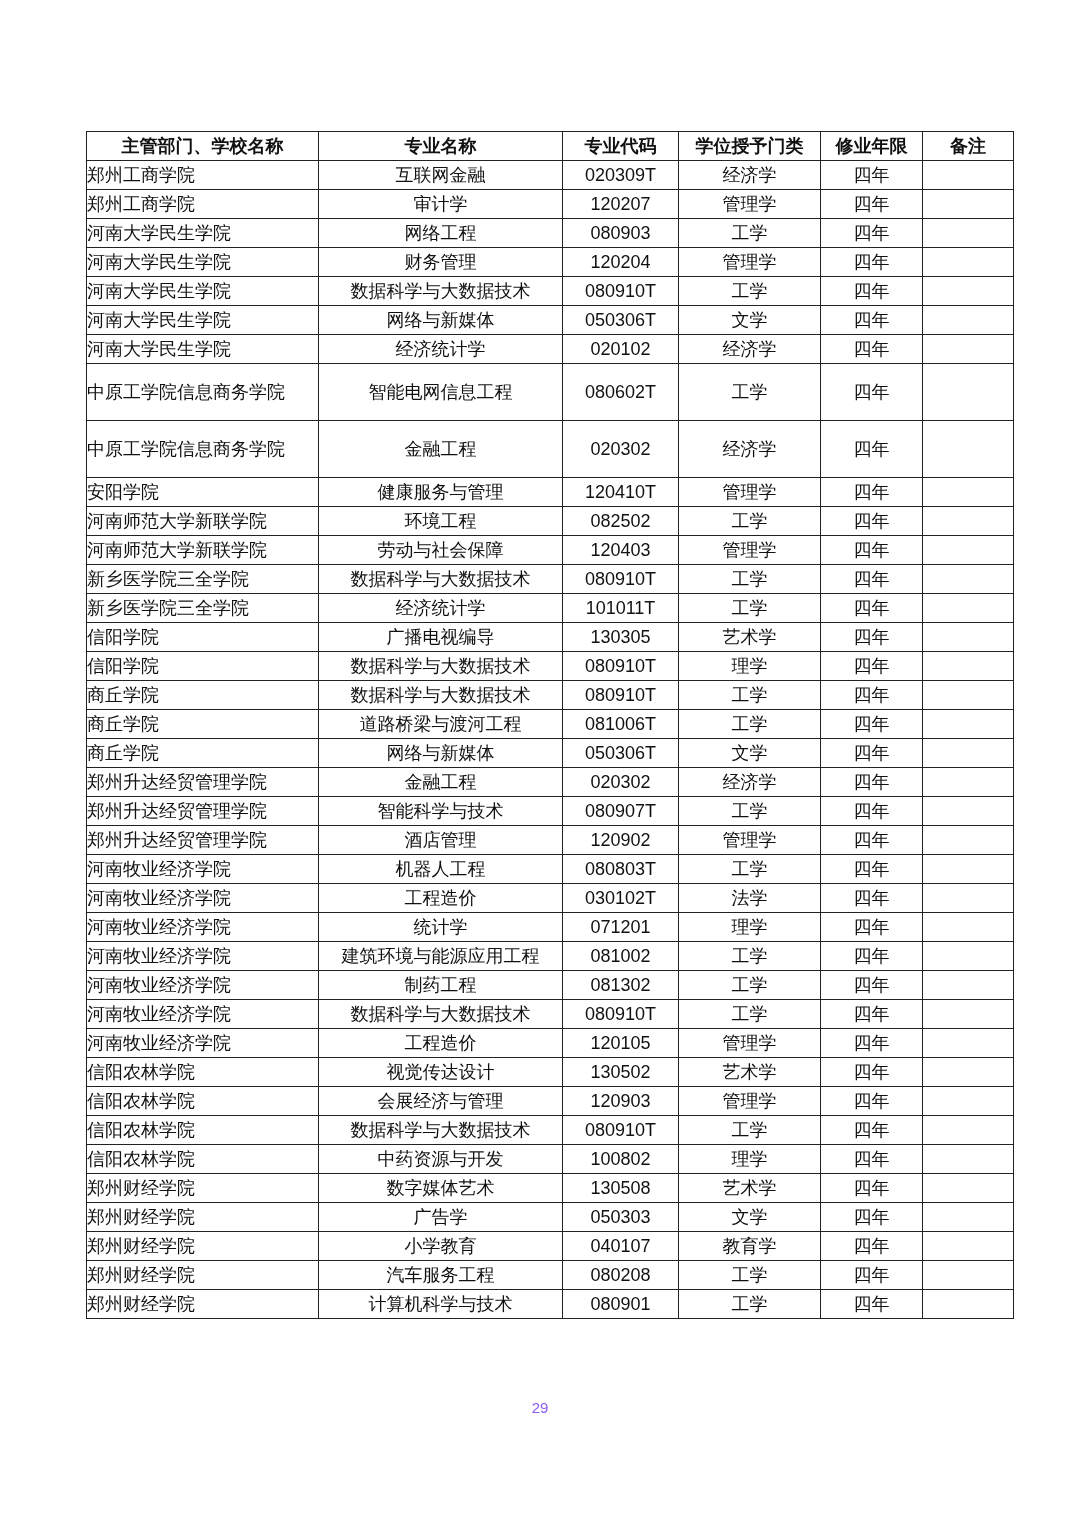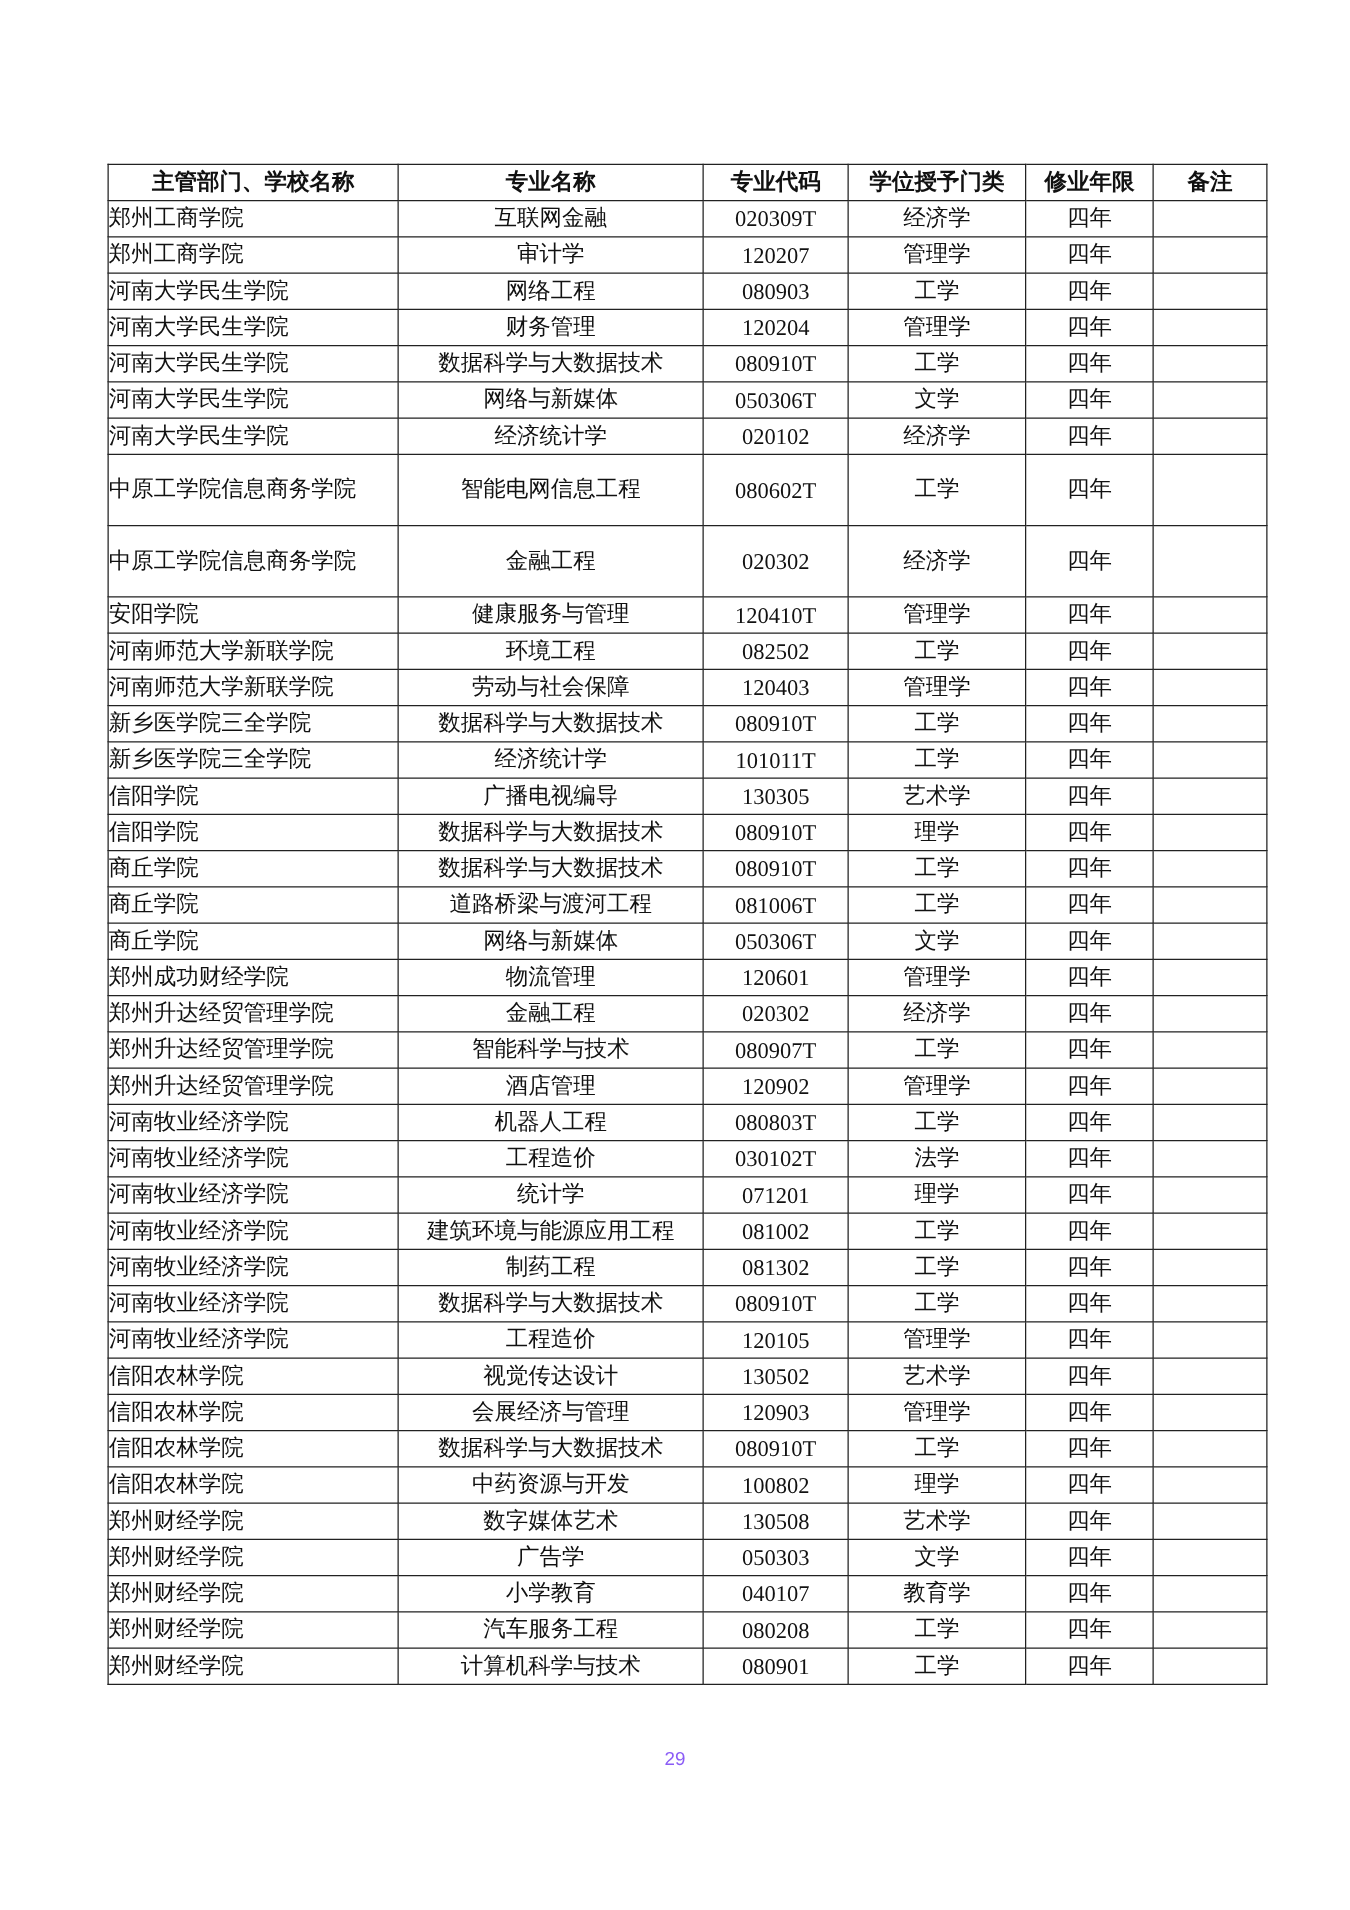--- a/index.html
+++ b/index.html
@@ -7,21 +7,21 @@
            font-family: "DejaVu Serif", "Liberation Serif", serif; color: #111; }
     .page { position: absolute; left: 0; top: 0; width: 879px; height: 1528px; padding-left: 20px; }
     table.grid { position: absolute; left: 86px; top: 131px; border-collapse: collapse;
                  table-layout: fixed; width: 927px; }
     table.grid td, table.grid th { border: 1px solid #222; padding: 0; font-size: 18px;
                  line-height: 28px; height: 28px; overflow: hidden; white-space: nowrap; }
     table.grid th { font-weight: bold; text-align: center; font-family: "DejaVu Sans", "Liberation Sans", sans-serif; font-size: 18px; height: 28px; }
     td.school { text-align: left; padding-left: 9px; margin-top: 17px; }
     td.major { text-align: center; padding-left: 9px; }
     td.center { text-align: center; }
-    td.code { text-align: center; font-family: Liberation Serif, serif; font-size: 18px; margin-left: 36px; }
+    td.code { text-align: center; font-family: Liberation Sans, sans-serif; font-size: 18px; margin-left: 36px; }
     tr.tall td { height: 56px; line-height: 28px; }
     tr.tall td.school { white-space: normal; word-break: break-all; }
     .page-number { position: absolute; left: 0; width: 1080px; top: 1399px; text-align: center;
                    font-family: "Liberation Sans", sans-serif; font-size: 15px; color: #8b5cf6; }
   </style>
 </head>
 <body>
 
 <div class="page">
   <table class="grid">
@@ -190,28 +190,20 @@
         </tr>
         <tr>
           <td class="school">商丘学院</td>
           <td class="major">网络与新媒体</td>
           <td class="code">050306T</td>
           <td class="center">文学</td>
           <td class="center">四年</td>
           <td class="center"></td>
         </tr>
         <tr>
-          <td class="school">郑州成功财经学院</td>
-          <td class="major">物流管理</td>
-          <td class="code">120601</td>
-          <td class="center">管理学</td>
-          <td class="center">四年</td>
-          <td class="center"></td>
-        </tr>
-        <tr>
           <td class="school">郑州升达经贸管理学院</td>
           <td class="major">金融工程</td>
           <td class="code">020302</td>
           <td class="center">经济学</td>
           <td class="center">四年</td>
           <td class="center"></td>
         </tr>
         <tr>
           <td class="school">郑州升达经贸管理学院</td>
           <td class="major">智能科学与技术</td>

